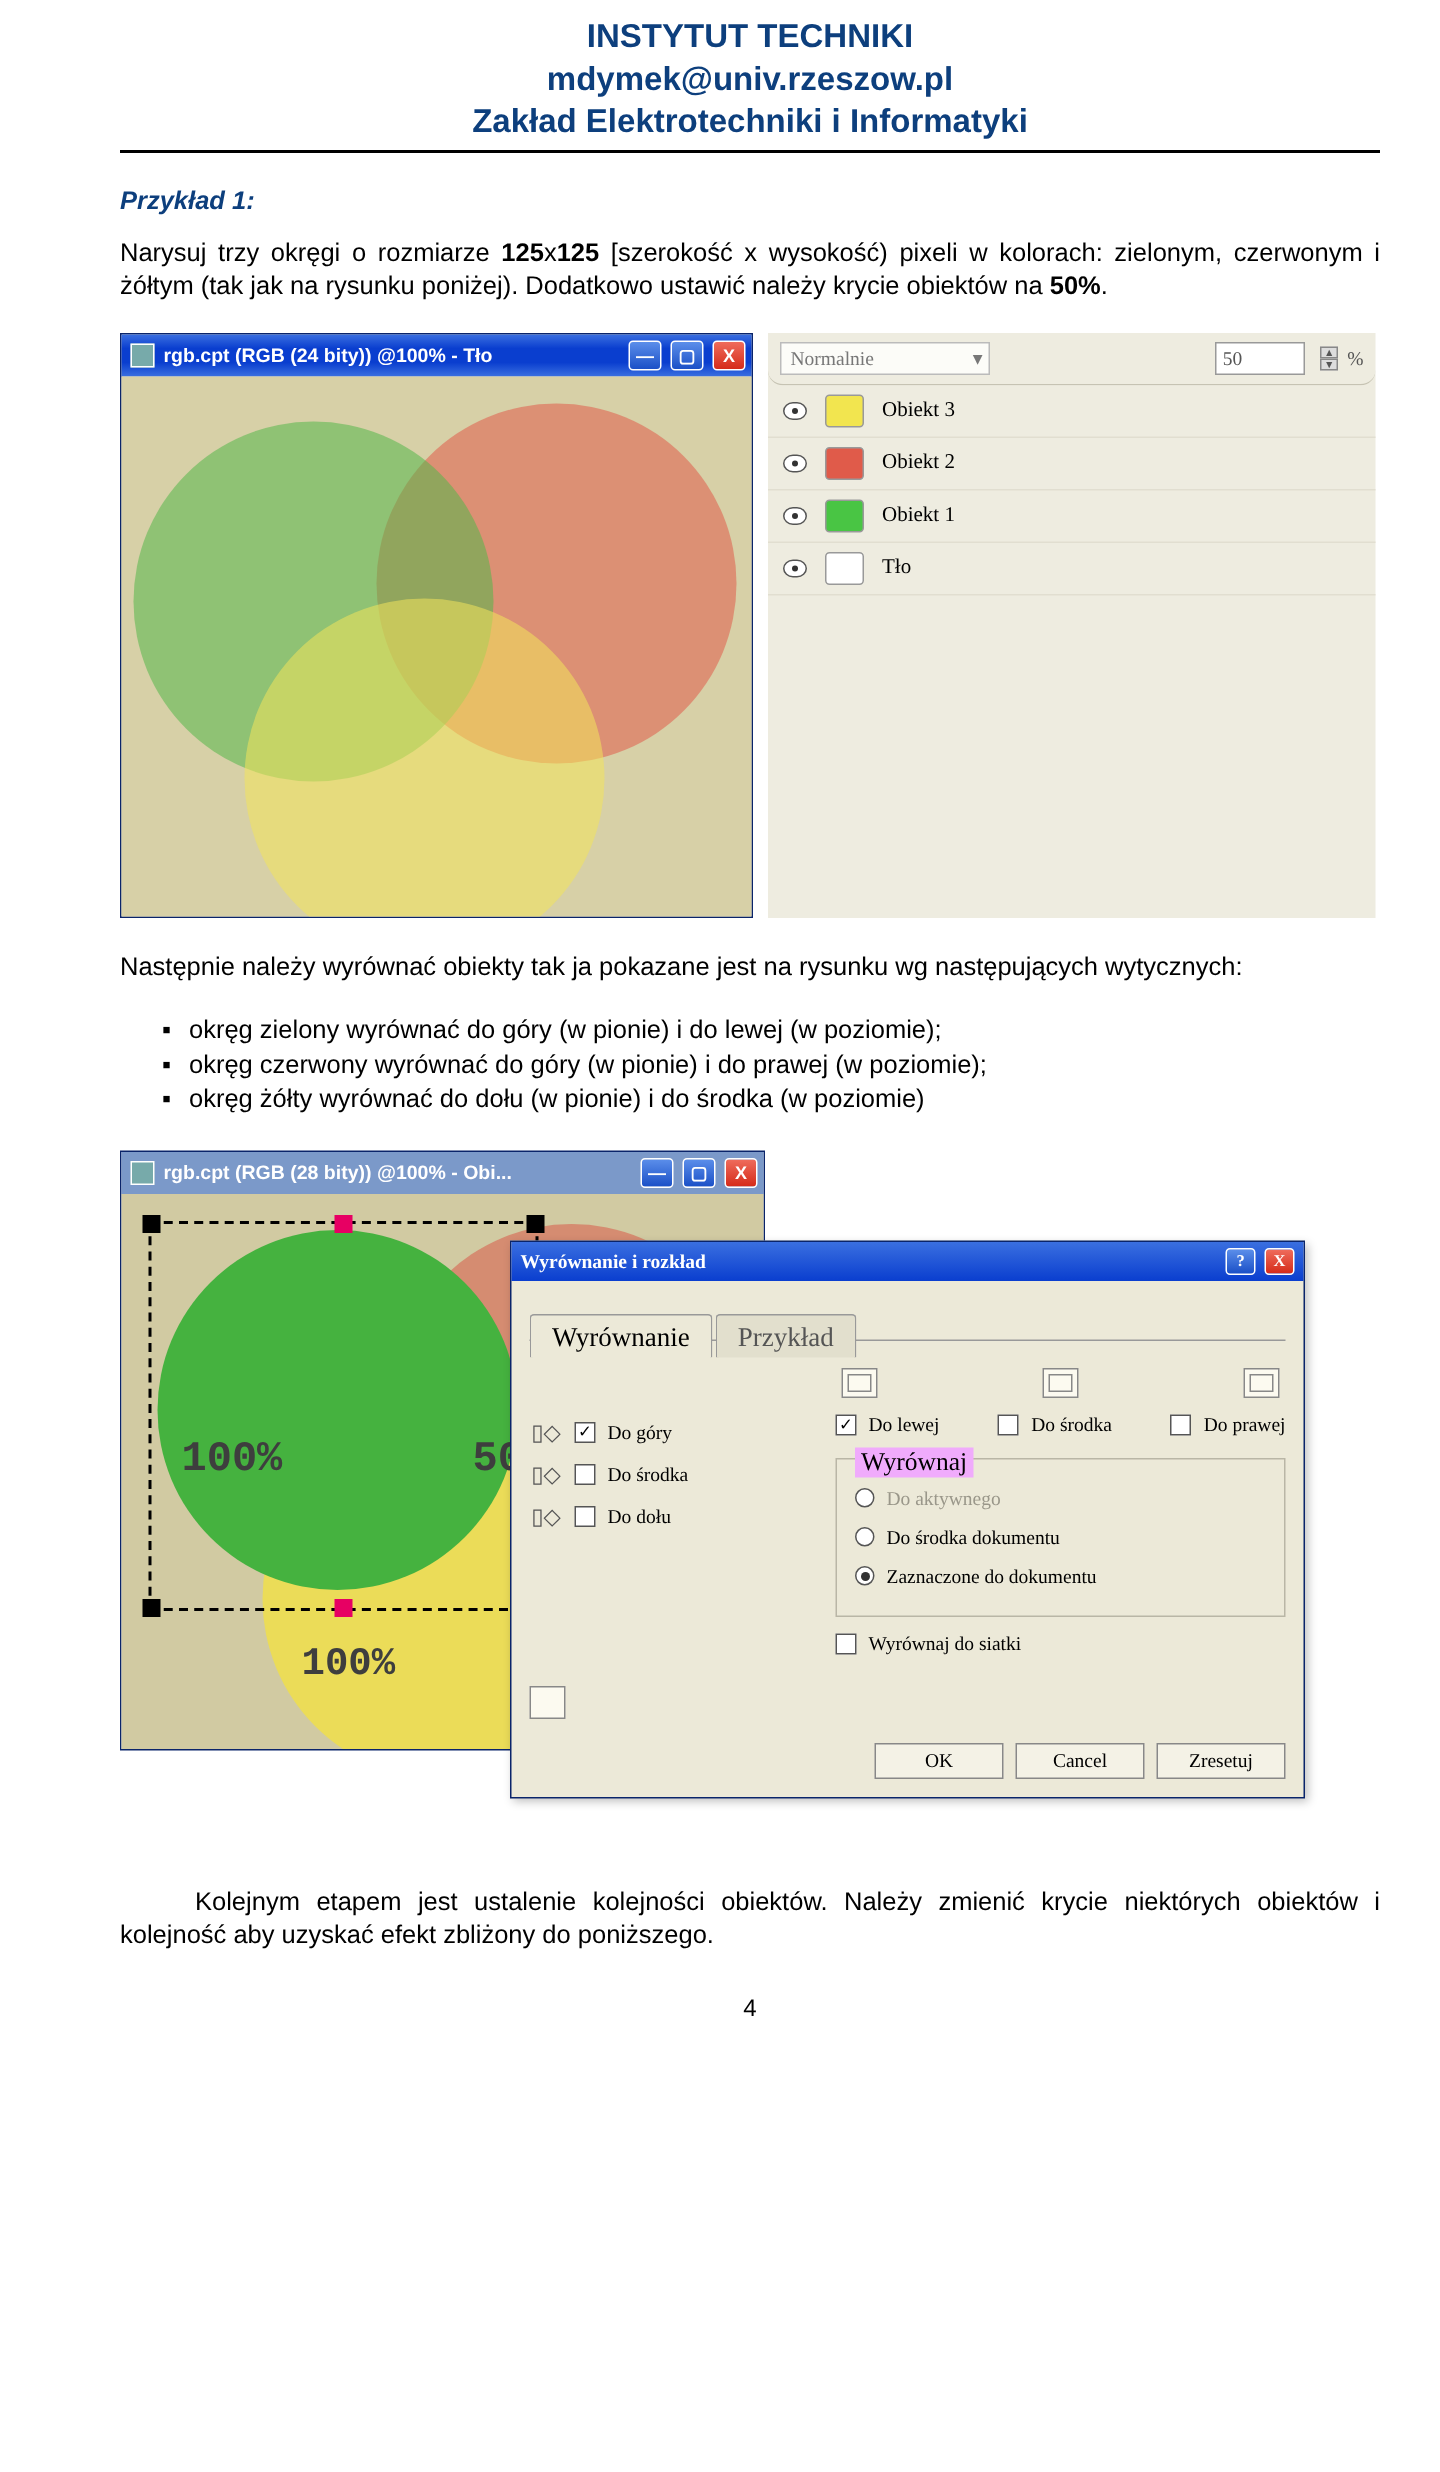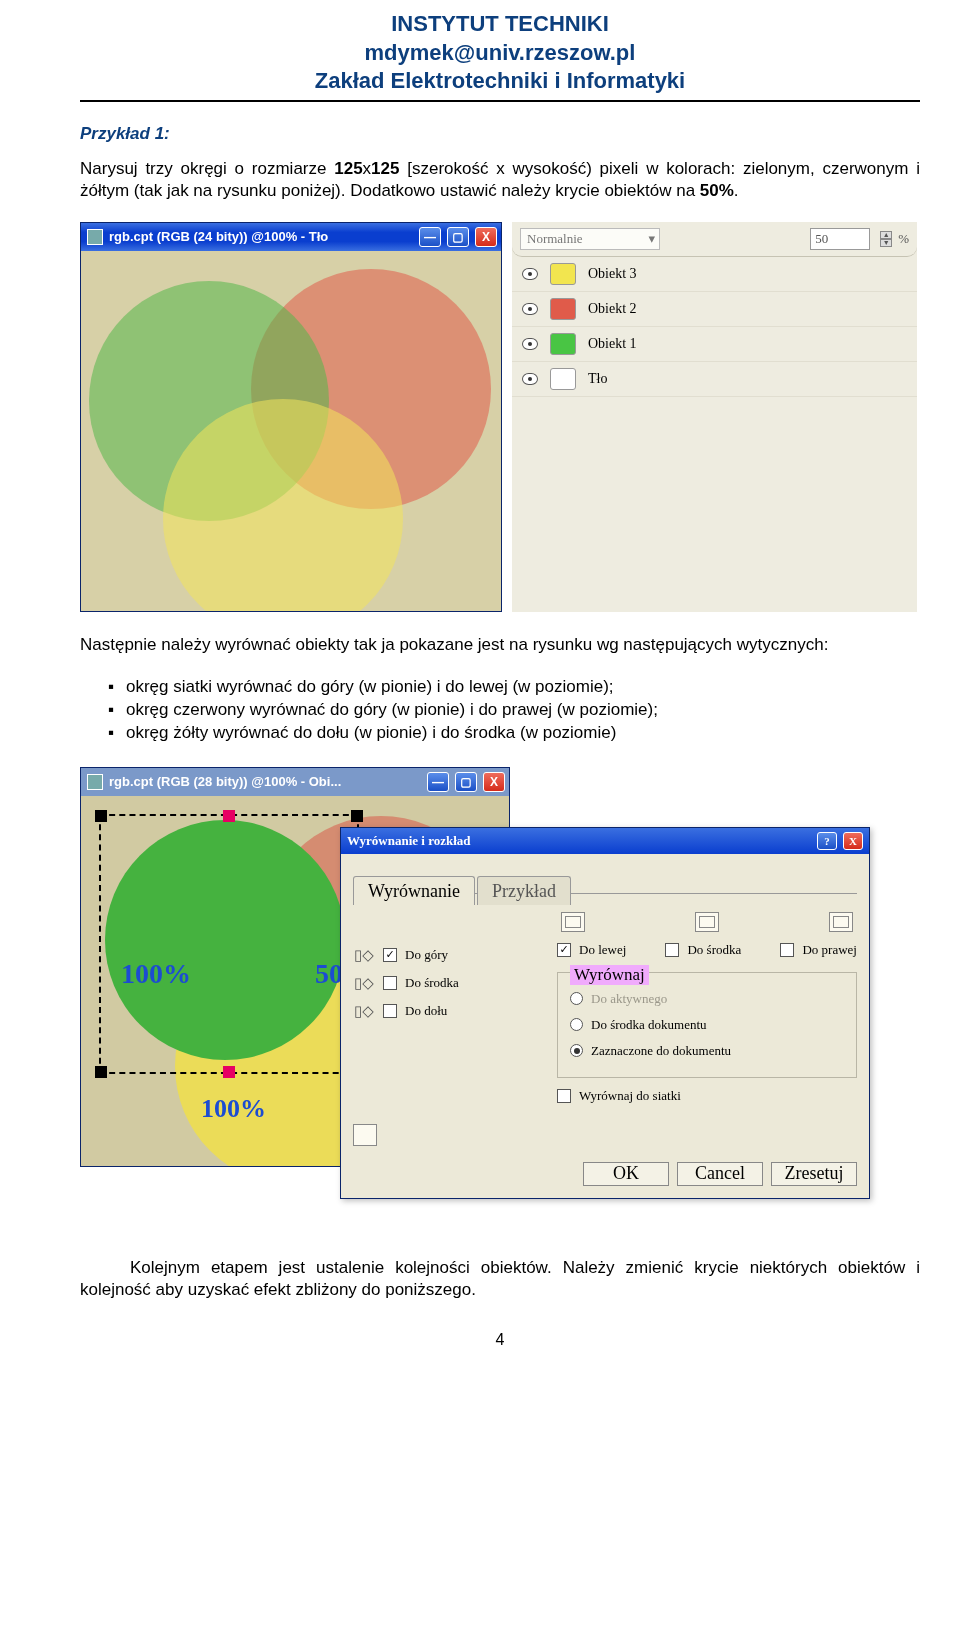--- a/index.html
+++ b/index.html
@@ -140,21 +140,21 @@
     position: absolute; left: 18px; top: 18px; width: 260px; height: 260px;
     border: 2px dashed #000;
   }
   .handle { position: absolute; width: 12px; height: 12px; background: #000;}
   .hd-tl{left:14px;top:14px;} .hd-tr{left:270px;top:14px;}
   .hd-bl{left:14px;top:270px;} .hd-br{left:270px;top:270px;}
   .hd-tm{left:142px;top:14px;background:#e06;} .hd-bm{left:142px;top:270px;background:#e06;}
   .c2-green{ background:#47b841; opacity:1;}
   .c2-red{ background:#e05b4a; opacity:0.55;}
   .c2-yellow{ background:#f2e35b; opacity:1;}
-  .ovl { position: absolute; font-family: Liberation Serif, serif; font-weight: bold; font-size: 28px; color: #1d4ed8;}
+  .ovl { position: absolute; font-family: Liberation Mono, monospace; font-weight: bold; font-size: 28px; color: #404040;}
   .ovl.a{left:40px;top:162px;} .ovl.b{left:234px;top:162px;}
   .ovl.c{left:120px;top:298px;font-size:26px;}
 
   .dlg {
     position: absolute; left: 260px; top: 60px; width: 530px;
     background: #ece9d8; border: 1px solid #0a246a;
     font-family: Tahoma; font-size: 13px;
     box-shadow: 2px 2px 6px rgba(0,0,0,0.25);
   }
   .dlg .tb2 {
@@ -184,21 +184,21 @@
   .rad .dot{width:6px;height:6px;border-radius:50%;background:#333;}
   .gbox { border: 1px solid #b9b6a6; padding: 10px 12px 8px; margin-top: 4px;}
   .gbox-title { background: #f0abfc; position: relative; top: -18px; display: inline-block;
                 padding: 0 4px; font-size: 17px;}
   .gbox-inner{margin-top:-12px;}
   .top-icons{display:flex;justify-content:space-between;margin:0 4px 10px;}
   .ti{width:24px;height:20px;border:1px solid #888;background:#fcfaf0;position:relative;}
   .ti::before{content:"";position:absolute;left:3px;right:3px;top:3px;bottom:3px;border:1px solid #888;}
   .dlg-btns { display: flex; justify-content: flex-end; gap: 8px; margin-top: 16px;}
   .btn { min-width: 86px; height: 24px; border: 1px solid #888; background: #f4f2e6;
-         font-family: Tahoma; font-size: 18px; display: inline-flex;
+         font-family: Tahoma; font-size: 13px; display: inline-flex;
          align-items: center; justify-content: center;}
   .left-ico-col .opt { align-items: center;}
   .sym { font-family: Arial; font-size: 15px; color: #555; width: 22px; text-align: center;}
   .disabled{color:#9a978a;}
   .foot-row{display:flex;align-items:center;gap:10px;margin-top:10px;}
   .foot-ico{width:24px;height:22px;border:1px solid #888;background:#fcfaf0;}
 
   .footer-para {
     text-align: justify;
     margin-top: 10px;
@@ -272,21 +272,21 @@
       <div class="layer-row">
         <span class="eye"></span>
         <span class="swatch sw-white"></span>
         <span>Tło</span>
       </div>
     </div>
   </div>
 
   <p class="para">Następnie należy wyrównać obiekty tak ja pokazane jest na rysunku wg następujących wytycznych:</p>
   <ul class="bullets">
-    <li>okręg siatki wyrównać do góry (w pionie) i do lewej (w poziomie);</li>
+    <li>okręg zielony wyrównać do góry (w pionie) i do lewej (w poziomie);</li>
     <li>okręg czerwony wyrównać do góry (w pionie) i do prawej (w poziomie);</li>
     <li>okręg żółty wyrównać do dołu (w pionie) i do środka (w poziomie)</li>
   </ul>
 
   <div class="fig2">
     <div class="wn2-canvas">
       <div class="titlebar">
         <span class="app-ico"></span>
         <span>rgb.cpt (RGB (28 bity)) @100% - Obi...</span>
         <span class="tspacer"></span>

